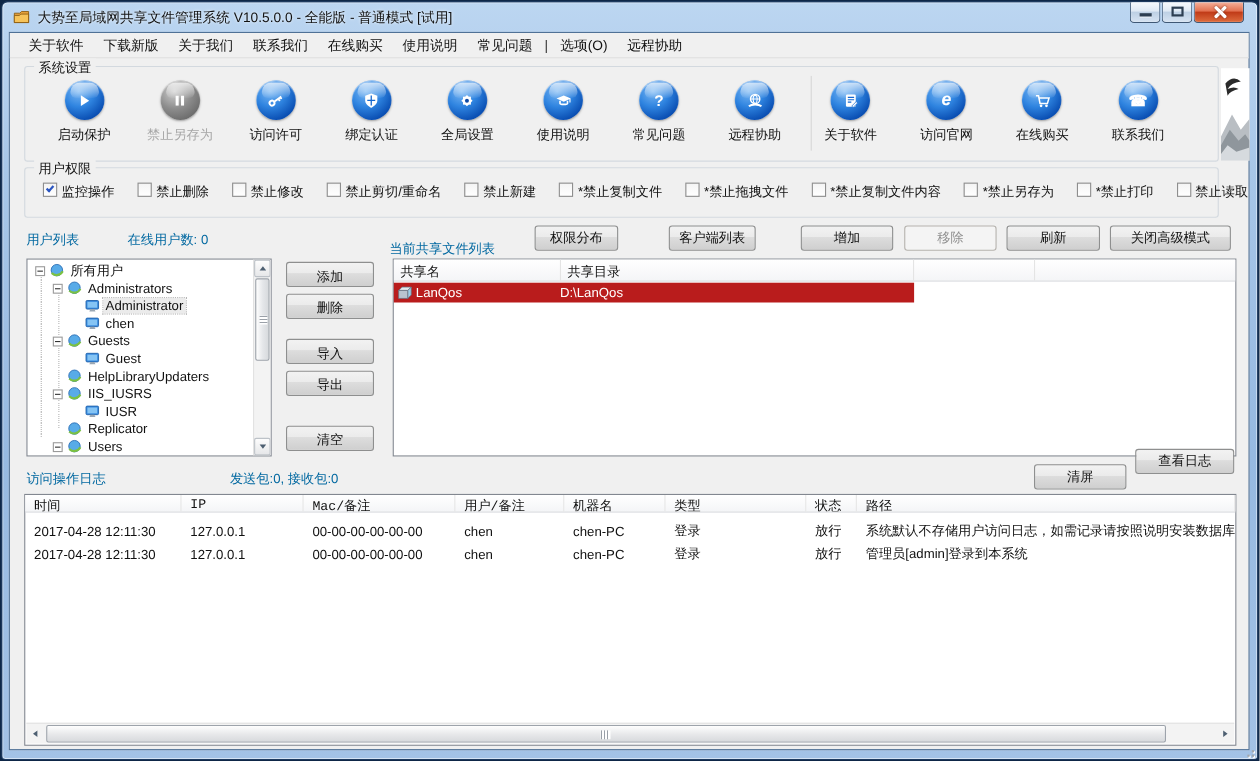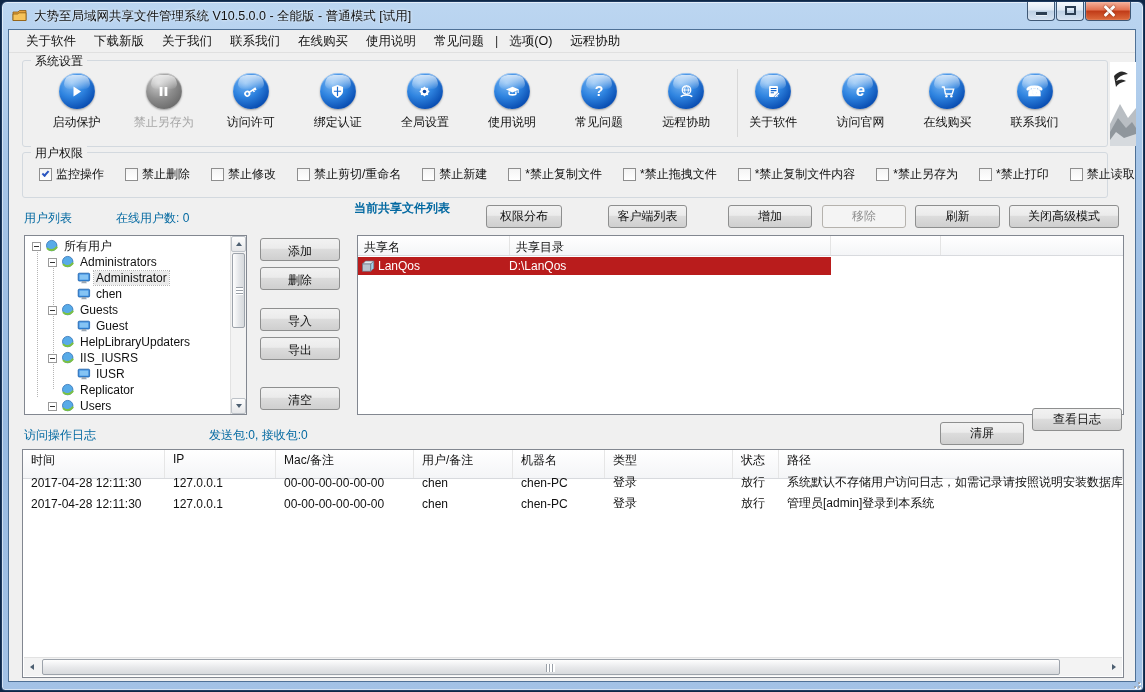--- a/index.html
+++ b/index.html
@@ -43,21 +43,21 @@
     background:linear-gradient(180deg,rgba(255,255,255,.75),rgba(255,255,255,.05)); }
   .ticon.gray { background:radial-gradient(circle at 35% 28%, #cfcfcf 0%, #8d8d8d 45%, #565656 100%); }
   .ticon svg { width:17px; height:17px; position:relative; z-index:1; }
   .ticon .tglyph { color:#fff; font-weight:bold; font-size:14px; position:relative; z-index:1; line-height:1; }
   .ticon .tglyph.it { font-style:italic; font-size:16px; }
   .tlabel { margin-top:5px; font-size:12px; color:#111; }
   .tool.disabled .tlabel { color:#a7a7a7; }
   .tool-sep { position:absolute; left:714px; top:8px; width:1px; height:68px; background:#d8d8d8; }
   
   .perm-row { position:absolute; left:16px; top:13px; right:6px; display:flex; align-items:center; gap:21px; }
-  .chk { display:flex; align-items:center; gap:4px; cursor:pointer; white-space:nowrap; }
+  .chk { display:flex; gap:4px; cursor:pointer; white-space:nowrap; }
   .box { width:13px; height:13px; border:1px solid #8e8e8e; background:linear-gradient(180deg,#f4f4f4,#ffffff); position:relative; flex:none; }
   .box .tick { position:absolute; left:2px; top:2px; width:7px; height:4px; border-left:2px solid #2a55c0; border-bottom:2px solid #2a55c0; transform:rotate(-48deg); }
   .chk span.lbl { font-size:12px; color:#111; }
   
   .plabel { position:absolute; font-size:12px; color:#0369a1; white-space:nowrap; }
   .btn { position:absolute; height:23px; border:1px solid #8e8f8f; border-radius:3px; font-size:12px; color:#111;
     background:linear-gradient(180deg,#f2f2f2 0%,#ebebeb 45%,#dddddd 46%,#cfcfcf 100%);
     display:flex; align-items:center; justify-content:center; cursor:pointer; }
   .btn.disabled { color:#8f8f8f; background:#f4f4f4; border-color:#b5b2ad; cursor:default; }
   
@@ -94,21 +94,21 @@
   .sidebtn { left:251px; width:80px;align-items:flex-end; }
   
   .sharebox { position:absolute; left:348px; top:205px; width:767px; height:180px; background:#fff; border:1px solid #828790; }
   .shead { position:absolute; left:0; top:0; right:0; height:20px; background:linear-gradient(180deg,#ffffff,#f4f5f7); border-bottom:1px solid #d8dade; display:flex; }
   .shead .hcell { font-size:12px; color:#111; padding:3px 0 0 6px; border-right:1px solid #e4e4e4; }
   .srow { position:absolute; left:0; top:21px; width:473px; height:18px; background:#b91c1c; display:flex; align-items:center; }
   .srow svg { width:14px; height:14px; margin:0 3px 0 3px; flex:none; }
   .srow .cell { font-size:12px; color:#fff; white-space:nowrap; }
   
   .logbox { position:absolute; left:13px; top:419px; width:1102px; height:229px; background:#fff; border:1px solid #828790; }
-  .lhead { position:absolute; left:0; top:0; right:0; height:29px; background:linear-gradient(180deg,#ffffff,#f4f5f7); border-bottom:1px solid #d8dade; display:flex; }
+  .lhead { position:absolute; left:0; top:0; right:0; height:16px; background:linear-gradient(180deg,#ffffff,#f4f5f7); border-bottom:1px solid #d8dade; display:flex;font-family:Liberation Mono, monospace; }
   .lhead .hcell { font-size:12px; color:#111; padding:2px 0 0 8px; border-right:1px solid #e6e6e6; white-space:nowrap; overflow:hidden; }
   .lrow { position:absolute; left:0; right:0; height:21px; display:flex; align-items:center; }
   .lrow .cell { font-size:12px; color:#111; padding-left:8px; white-space:nowrap; overflow:hidden; }
   .lc0{width:142px;flex:none}.lc1{width:111px;flex:none}.lc2{width:138px;flex:none}.lc3{width:99px;flex:none}
   .lc4{width:92px;flex:none}.lc5{width:128px;flex:none}.lc6{width:46px;flex:none}.lc7{flex:1}
   
   .decor { position:absolute; left:1101px; top:32px; width:26px; height:84px; background:#fff; overflow:hidden; }
   
   .grip-corner { position:absolute; right:3px; bottom:2px; width:10px; height:10px; }
   .grip-corner i { position:absolute; width:2px; height:2px; background:#a0a6ad; box-shadow:1px 1px 0 #fff; }
@@ -460,21 +460,21 @@
     <div class="btn sidebtn" style="top:278px;">
         <span>导入</span>
       </div>
     <div class="btn sidebtn" style="top:307px;">
         <span>导出</span>
       </div>
     <div class="btn sidebtn" style="top:357px;">
         <span>清空</span>
       </div>
 
-    <span class="plabel" style="left:345px; top:170px;font-weight:bold;">当前共享文件列表</span>
+    <span class="plabel" style="left:345px; top:188px;">当前共享文件列表</span>
     <div class="btn" style="left:477px; top:175px; width:76px;">
         <span>权限分布</span>
       </div>
     <div class="btn" style="left:564px; top:175px; width:79px;margin-left:35px;">
         <span>客户端列表</span>
       </div>
     <div class="btn" style="left:719px; top:175px; width:84px;">
         <span>增加</span>
       </div>
     <div class="btn disabled" style="left:813px; top:175px; width:84px;">

